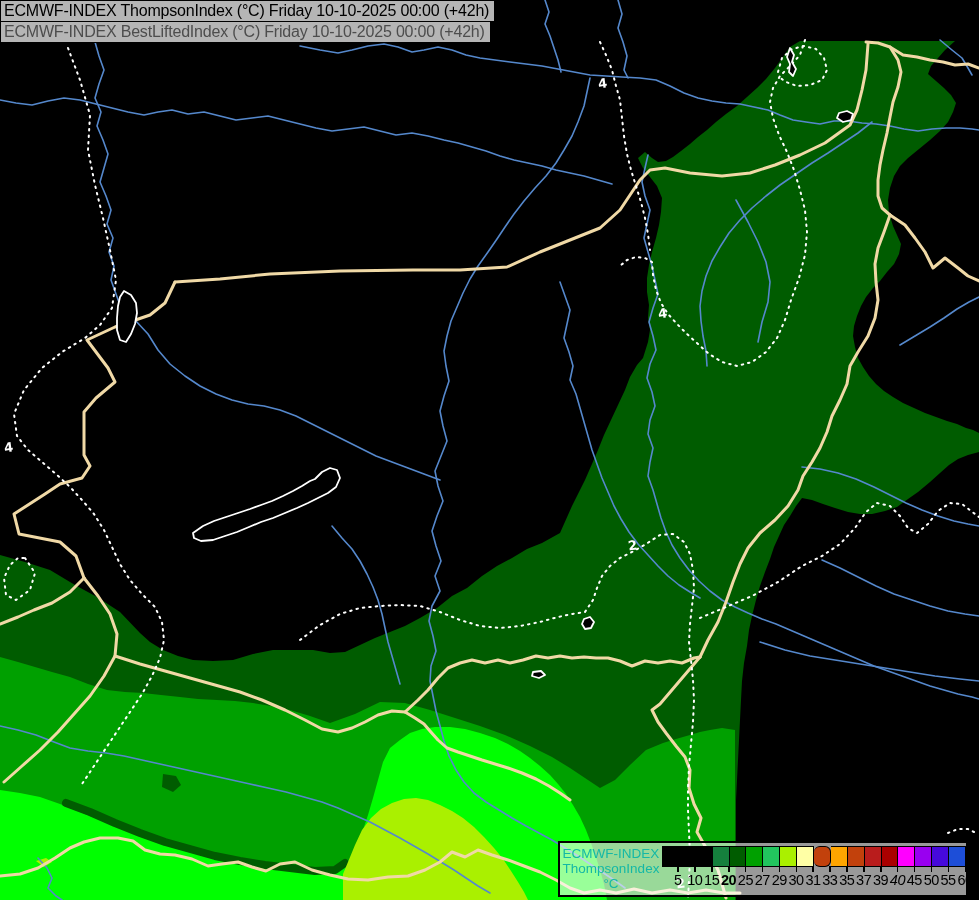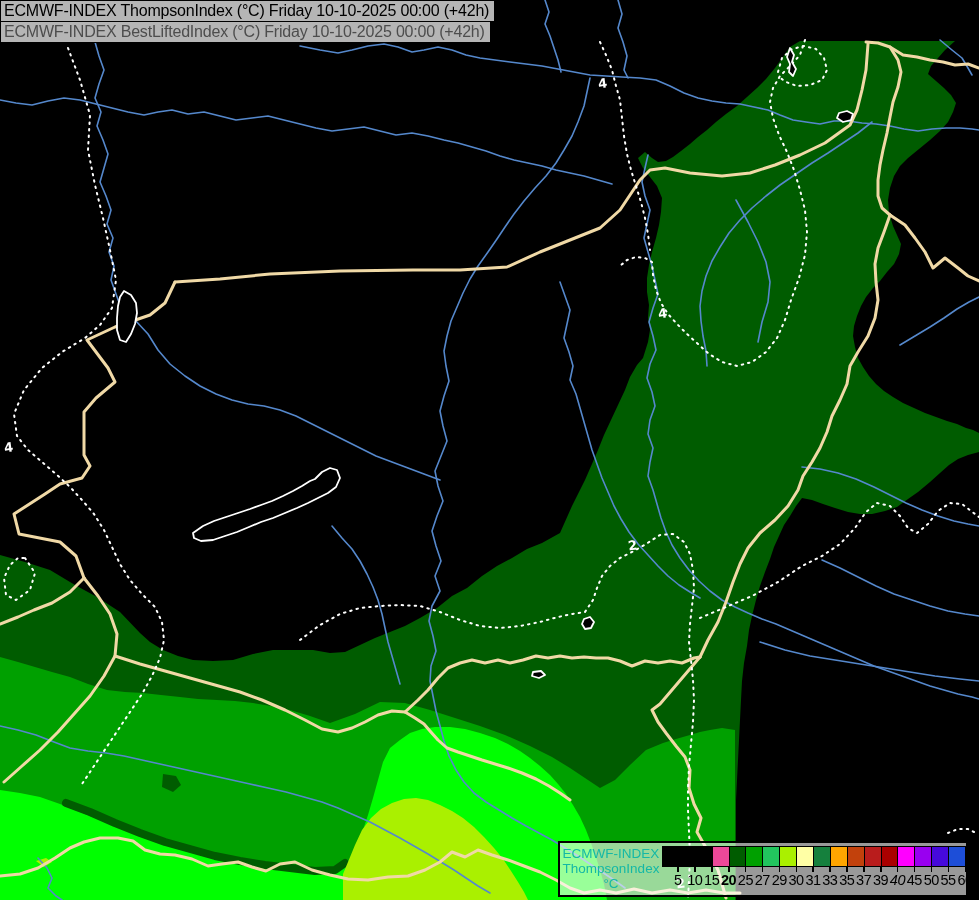--- a/index.html
+++ b/index.html
@@ -222,21 +222,21 @@
           <span class="num">5</span>
         </div>
         <div class="cell" style="background: rgb(0, 0, 0);">
           <span class="tick"></span>
           <span class="num">10</span>
         </div>
         <div class="cell" style="background: rgb(0, 0, 0);">
           <span class="tick"></span>
           <span class="num">15</span>
         </div>
-        <div class="cell" style="background: #ec4899; font-weight: bold;">
+        <div class="cell" style="background: #15803d; font-weight: bold;">
           <span class="tick"></span>
           <span class="num">20</span>
         </div>
         <div class="cell" style="background: rgb(0, 92, 0);">
           <span class="tick"></span>
           <span class="num">25</span>
         </div>
         <div class="cell" style="background: rgb(0, 160, 0);">
           <span class="tick"></span>
           <span class="num">27</span>
@@ -246,21 +246,21 @@
           <span class="num">29</span>
         </div>
         <div class="cell" style="background: rgb(170, 240, 0);">
           <span class="tick"></span>
           <span class="num">30</span>
         </div>
         <div class="cell" style="background: rgb(255, 255, 165); text-align: right;">
           <span class="tick"></span>
           <span class="num">31</span>
         </div>
-        <div class="cell" style="background: #15803d;">
+        <div class="cell" style="background: #c2410c; border-radius: 6px;">
           <span class="tick"></span>
           <span class="num">33</span>
         </div>
         <div class="cell" style="background: rgb(255, 165, 0);">
           <span class="tick"></span>
           <span class="num">35</span>
         </div>
         <div class="cell" style="background: #c2410c;">
           <span class="tick"></span>
           <span class="num">37</span>

